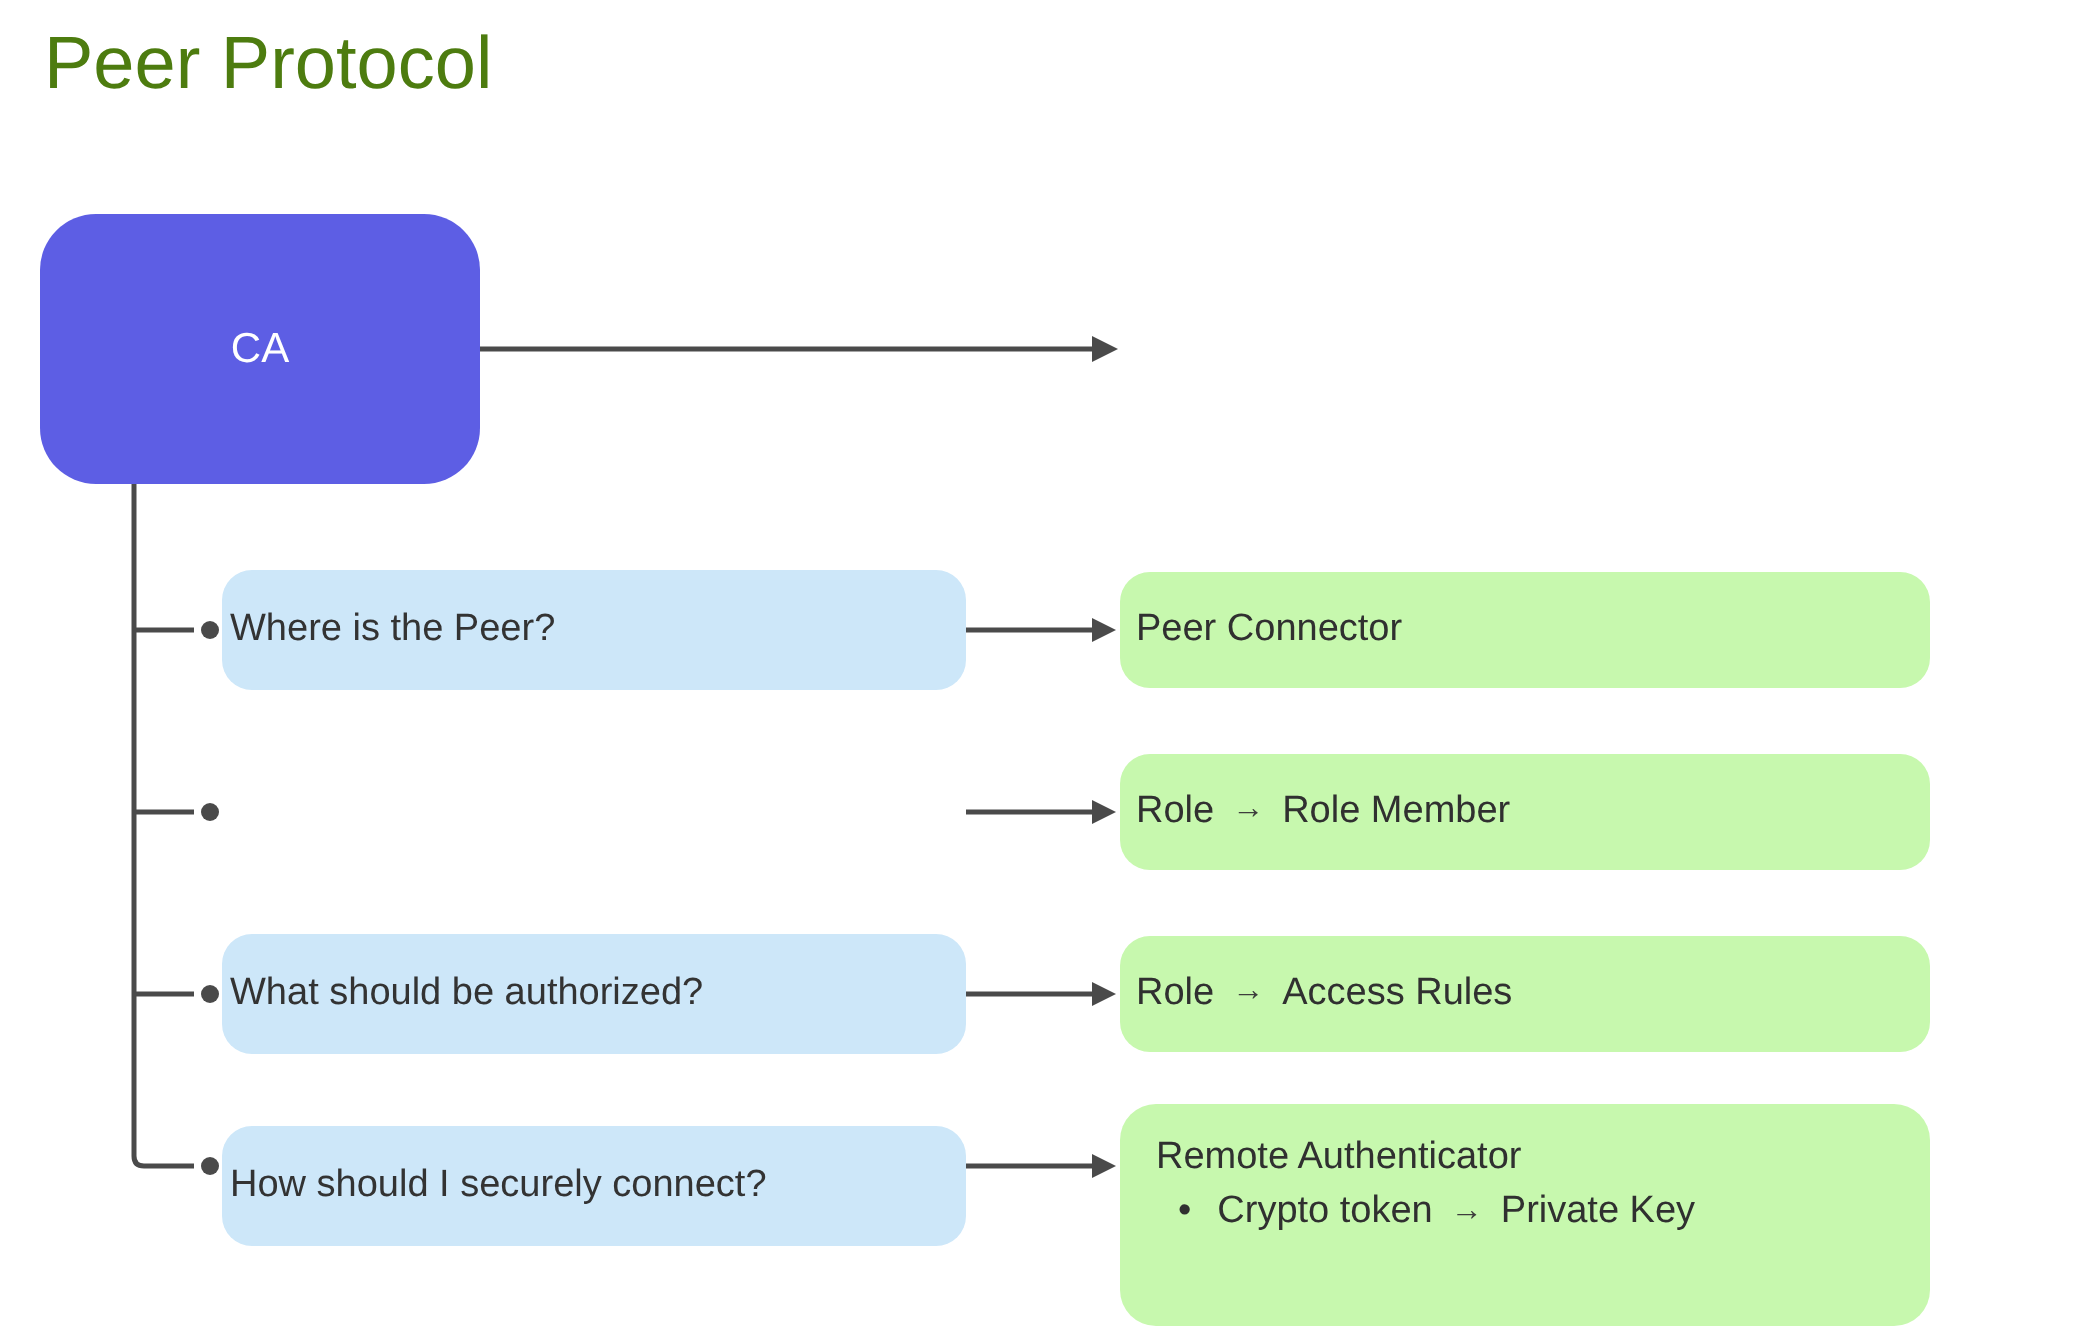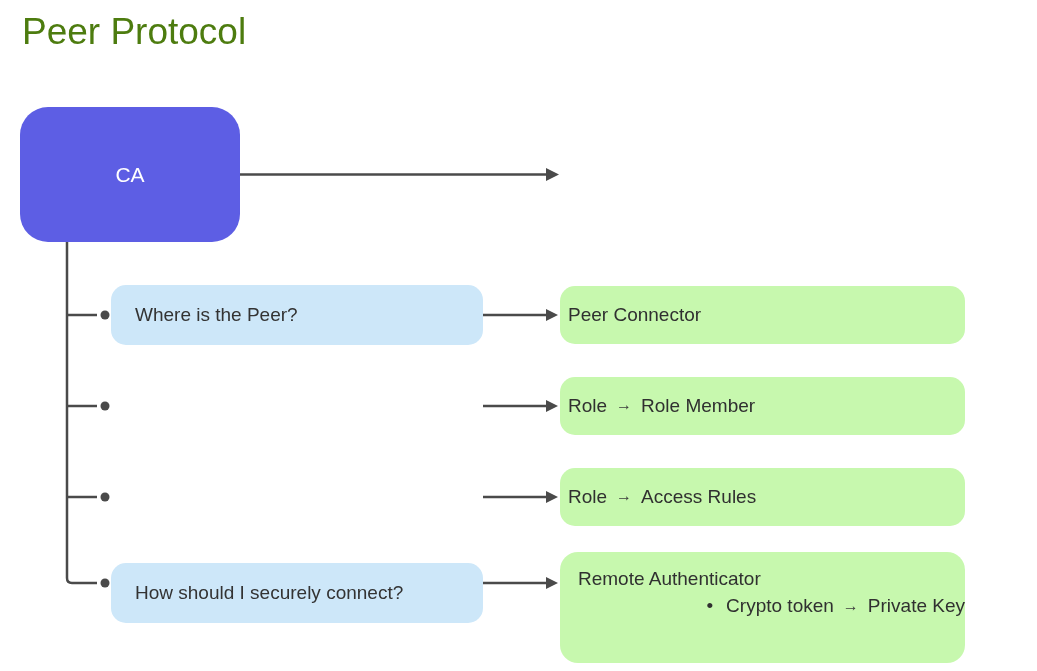--- a/index.html
+++ b/index.html
@@ -37,21 +37,21 @@
   .node.peer { left: 560px; top: 107px; }
   .qbox {
     position: absolute;
     left: 111px;
     width: 372px;
     height: 60px;
     background: #cde7f9;
     border-radius: 15px;
     display: flex;
     align-items: center;
-    padding-left: 24px;
+    padding-left: 4px;
     box-sizing: border-box;
     font-size: 19px;
     color: #333333;
     white-space: nowrap;
   }
   .abox {
     position: absolute;
     left: 560px;
     width: 405px;
     height: 58px;
@@ -80,21 +80,21 @@
     color: #303030;
     white-space: nowrap;
   }
   .arrow-glyph {
     font-size: 16px;
     color: #3d3d3d;
     margin: 0 9px;
     position: relative;
     top: -1px;
   }
-  .bullet-line { white-space: nowrap; text-align: right; }
+  .bullet-line { white-space: nowrap; }
   .bullet-marker {
     display: inline-block;
     margin: 0 13px 0 11px;
     font-size: 19px;
     color: #303030;
   }
   svg.connectors {
     position: absolute;
     left: 0; top: 0;
     width: 1037px;
@@ -140,20 +140,23 @@
     </g>
   </svg>
 
   <div class="node ca">
     <span>CA</span>
   </div>
 
   <div class="qbox" style="top:285px">
     <span>Where is the Peer?</span>
   </div>
+  <div class="qbox" style="top:467px">
+    <span>What should be authorized?</span>
+  </div>
   <div class="qbox" style="top:563px">
     <span>How should I securely connect?</span>
   </div>
 
   <div class="abox" style="top:286px">
     <span>Peer Connector</span>
   </div>
   <div class="abox" style="top:377px">
     <span>Role</span>
     <span class="arrow-glyph">→</span>

